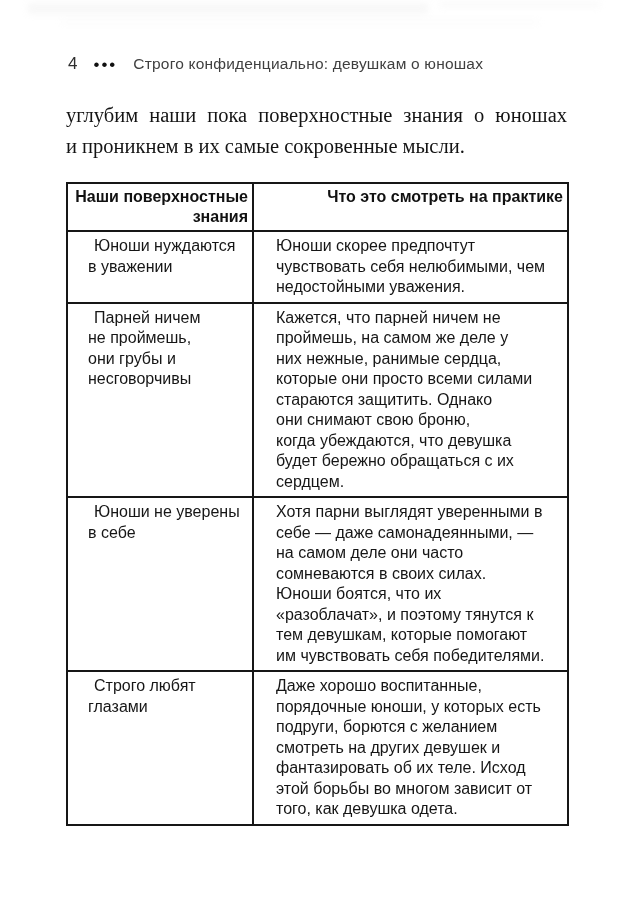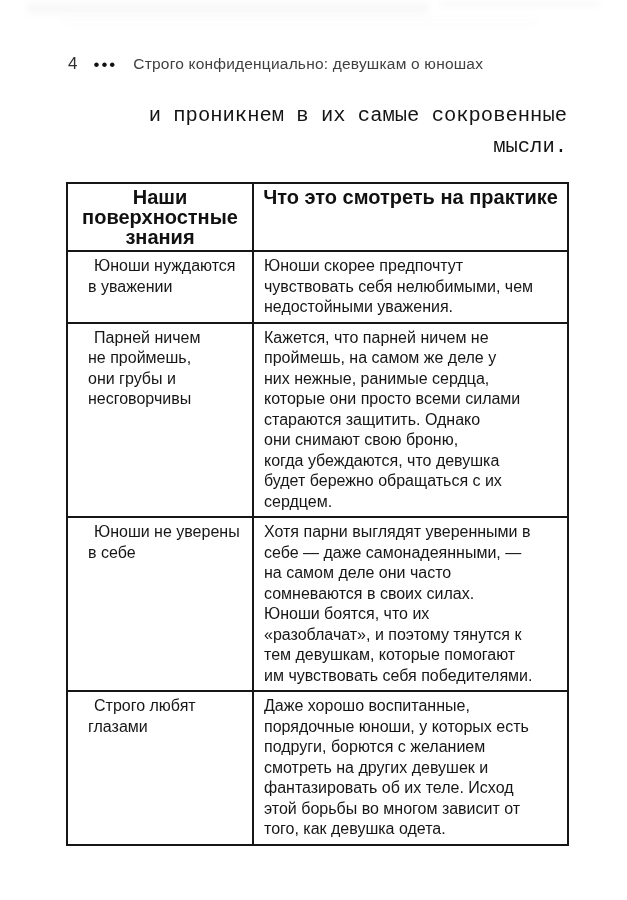--- a/index.html
+++ b/index.html
@@ -36,61 +36,62 @@
     font-size:15.5px; color:#3f3f3f; letter-spacing:.2px;
   }
 
   
   .intro {
     position:absolute; left:66px; top:100px; width:501px;
     font-family:"Liberation Serif", serif;
     font-size:20.5px; line-height:31px; color:#141414;
   }
   .intro .l1 { text-align:justify; text-align-last:justify; }
-  .intro .l2 { text-align:right;font-family:Liberation Mono, monospace; }
+  .intro .l2 { text-align:left; }
 
   
   table.knowledge-table {
     position:absolute; left:66px; top:182px;
     width:501px;
     border-collapse:collapse;
     table-layout:fixed;
   }
   .knowledge-table th, .knowledge-table td {
     border:2px solid #161616;
     vertical-align:top;
     white-space:pre-line;
     font-family:"Liberation Sans", sans-serif;
   }
   .knowledge-table th {
-    font-size:20px; font-weight:bold; line-height:20px;
-    text-align:center; padding:3px 4px 3px 4px; color:#111;
+    font-size:16px; font-weight:bold; line-height:20px;
+    text-align:right; padding:3px 4px 3px 4px; color:#111;
   }
   .col-knowledge { width:186px; }
   .col-practice  { width:315px; }
   .knowledge-table td {
     font-size:16px; line-height:20.5px; color:#161616;
   }
   td.cell-knowledge { padding:4px 6px 4px 20px; text-indent:6px;border-radius:17px; }
-  td.cell-practice  { padding:4px 8px 4px 10px;margin-top:34px; }
+  td.cell-practice  { padding:4px 8px 4px 22px;margin-top:34px; }
 </style>
 </head>
 <body>
 
 <div class="bleed b1"></div>
 <div class="bleed b2"></div>
 <div class="bleed b3"></div>
 
 <div class="page-header">
   <span class="page-number">4</span>
   <span class="dots-icon">•••</span>
   <span class="running-title">Строго конфиденциально: девушкам о юношах</span>
 </div>
 
 <div class="intro">
+  <div class="l1">углубим наши пока поверхностные знания о юношах</div>
   <div class="l2">и проникнем в их самые сокровенные мысли.</div>
 </div>
 
 <table class="knowledge-table">
   <colgroup>
     <col class="col-knowledge">
     <col class="col-practice">
   </colgroup>
   <thead>
     <tr>

